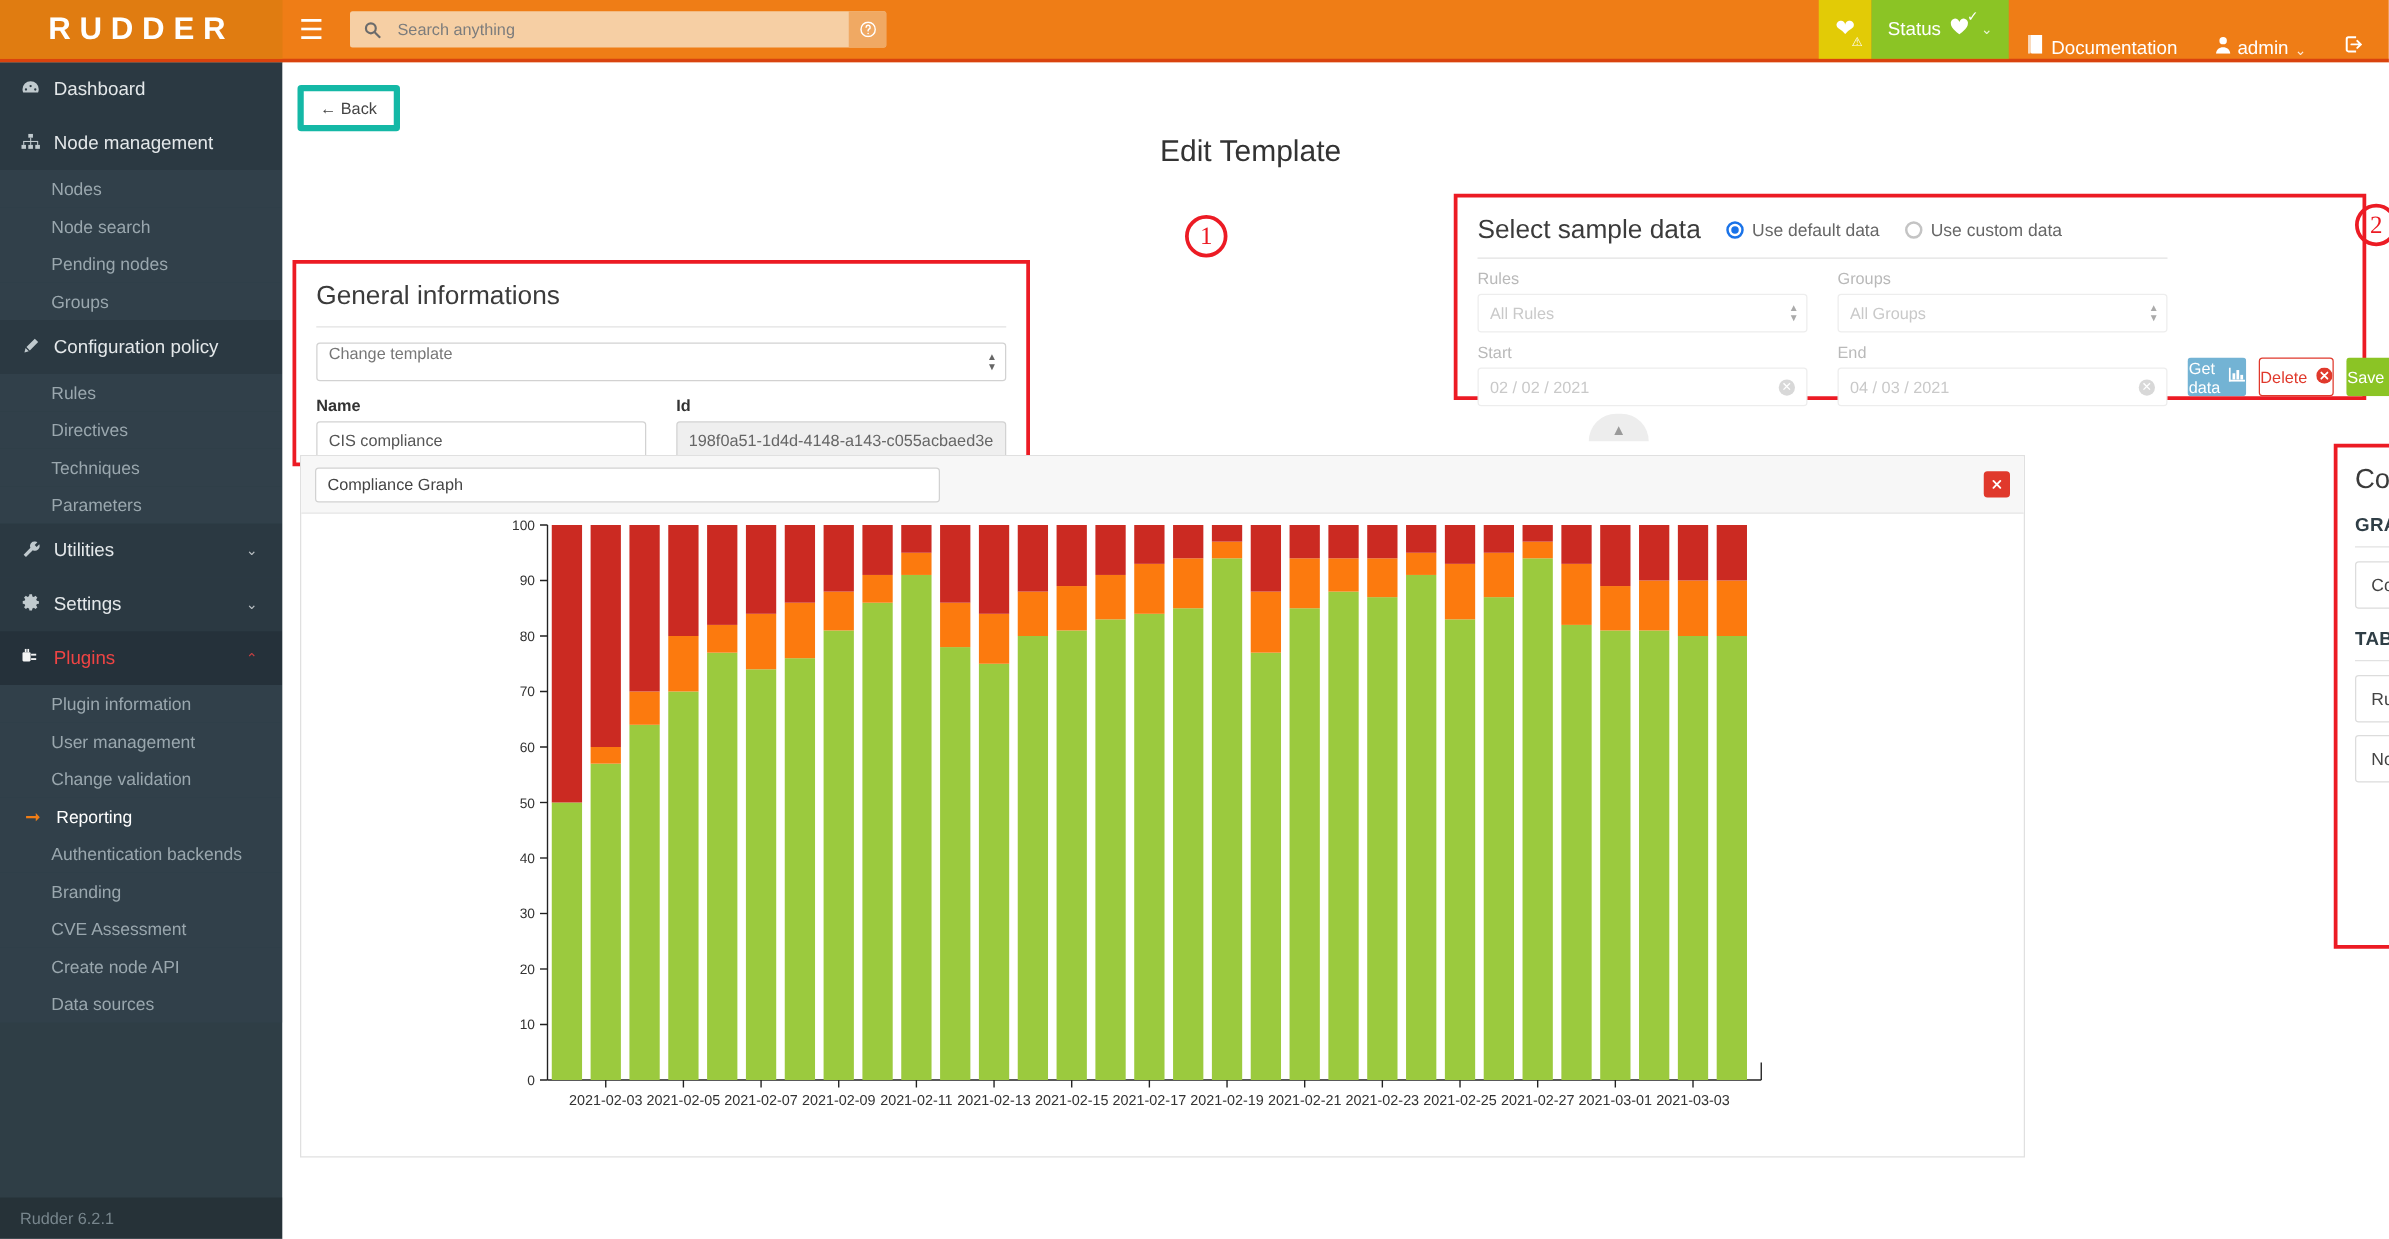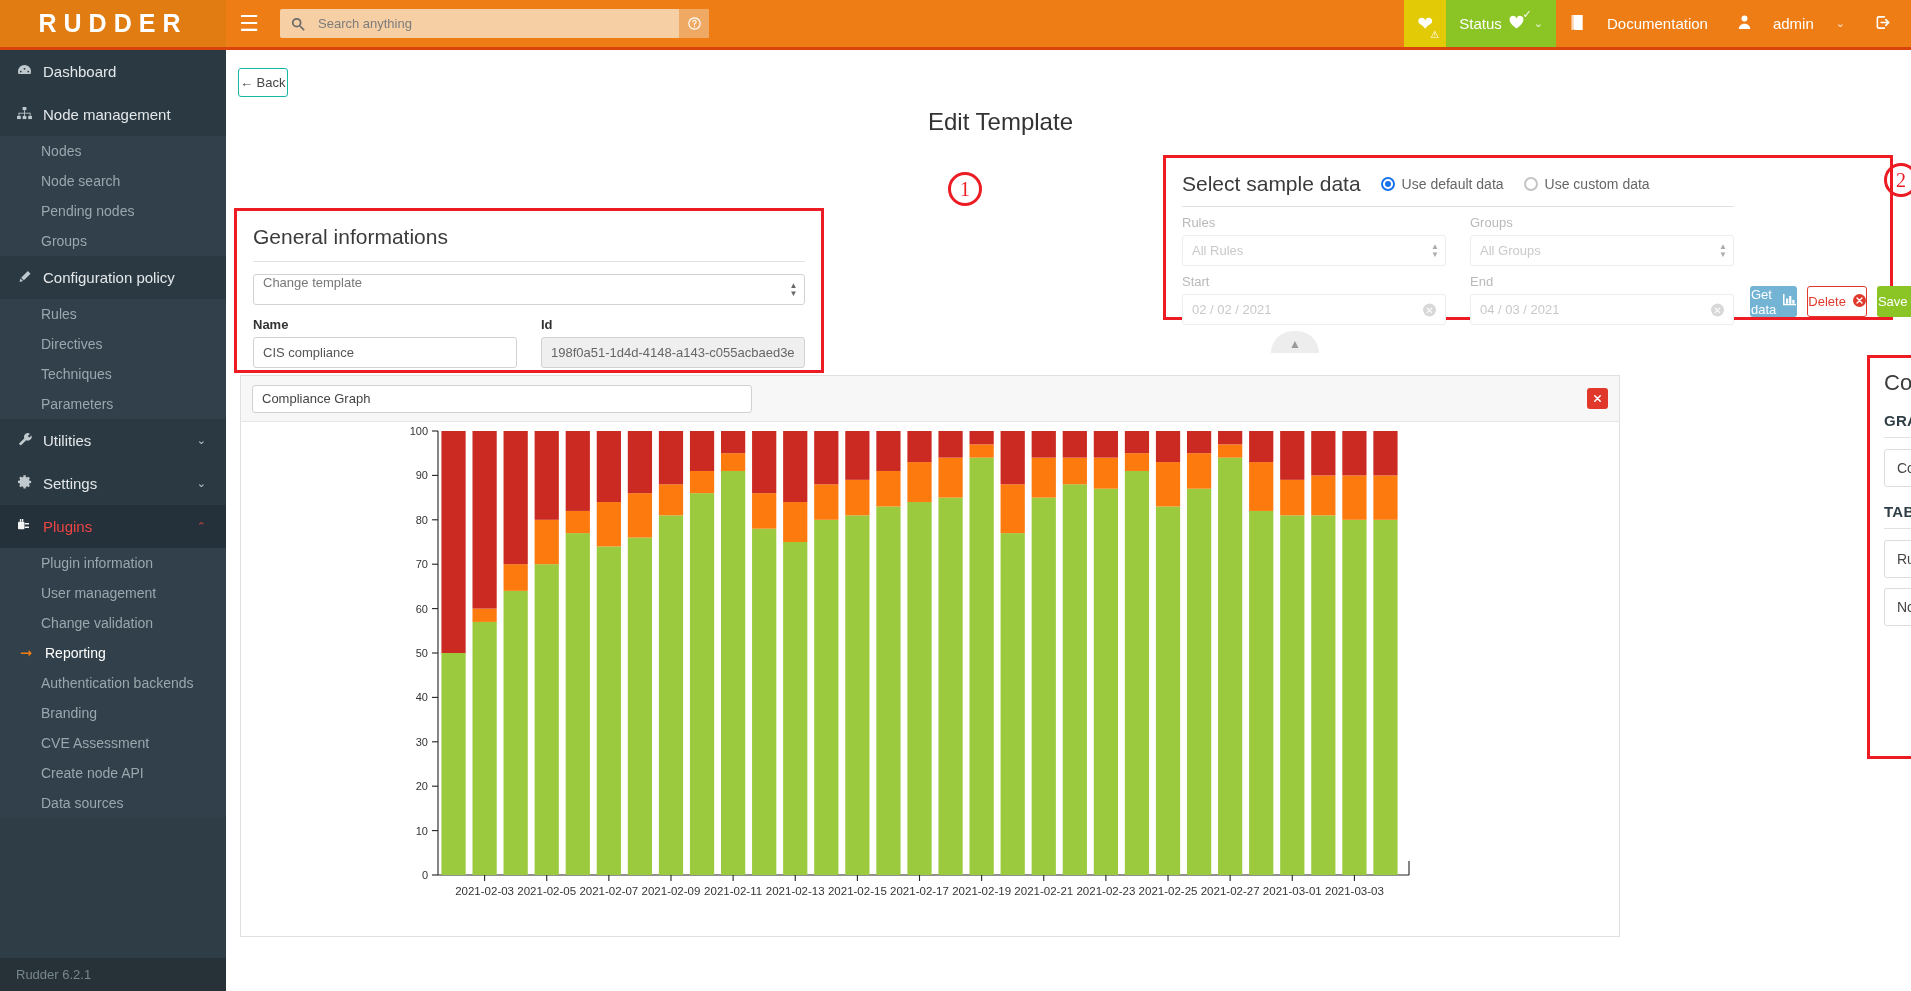--- a/index.html
+++ b/index.html
@@ -59,21 +59,21 @@
     position:absolute; right: 7px; bottom: 7px; color: #fff; font-size: 10px;
   }
   #status {
     background: #8bc425; color: #fff; display:flex; align-items:center;
     gap: 6px; padding: 0 13px; font-size: 15px; cursor: pointer;
   }
   #status .pulse { font-size: 15px; position: relative; }
   #status .pulse .chk { position:absolute; top:-7px; right:-7px; font-size: 11px; }
   #status .caret { font-size: 11px; margin-left: 3px; opacity: .85; }
   .topitem {
-    color:#fff; display:flex; align-items:center; gap:22px;
+    color:#fff; display:flex; align-items:flex-end; gap:5px;
     padding: 0 15px; font-size: 15px; cursor: pointer;
   }
   .topitem .caret { font-size: 11px; opacity:.85; }
   
   #sidebar {
     position: absolute; top: 50px; left: 0; width: 226px; height: 941px;
     background: #2f3e46; overflow: hidden;
   }
   .nav-top {
     display: flex; align-items: center; gap: 10px;
@@ -96,22 +96,22 @@
     background: #263238; color: #78868d; font-size: 13px;
     display: flex; align-items: center; padding-left: 16px;
   }
   
   #main {
     position: absolute; top: 50px; left: 226px; width: 1685px; height: 941px;
     background: #fff;
   }
   #backbtn {
     position: absolute; left: 12px; top: 18px;
-    padding: 6px 1px; font-size: 13px; color: #444;
-    border: 1px solid #14b8a6; border-radius: 3px; background: #fff; cursor: pointer;
+    padding: 6px 13px; font-size: 13px; color: #444;
+    border: 5px solid #14b8a6; border-radius: 3px; background: #fff; cursor: pointer;
   }
   #edittitle {
     position: absolute; left: 702px; top: 58px;
     font-size: 24px; color: #333; font-weight: normal;
   }
   .panel-outline { position: absolute; border: 3px solid #ec1b24; background: #fff; }
   .badge-circle {
     position: absolute; width: 34px; height: 34px; border-radius: 50%;
     border: 3px solid #ec1b24; color: #ec1b24; font-size: 20px;
     display:flex; align-items:center; justify-content:center;
@@ -168,21 +168,21 @@
   .btn {
     width: 100px; height: 31px; border-radius: 3px; font-size: 13px;
     display:flex; align-items:center; justify-content:center; gap: 7px; cursor:pointer;
     border: 1px solid transparent;
   }
   .btn-get { background: #73b3d4; color: #fff; }
   .btn-del { background: #fff; color: #e0392c; border: 1px solid #e0392c; }
   .btn-save { background: #8bc425; color: #fff; }
   
   #chartcard {
-    position: absolute; left: 14px; top: 325px; width: 1380px; height: 562px;
+    position: absolute; left: 14px; top: 314px; width: 1380px; height: 562px;
     border: 1px solid #e0e0e0; background: #fff;
   }
   #chartcard .card-head {
     height: 46px; background: #f7f7f7; border-bottom: 1px solid #e6e6e6;
     display:flex; align-items:center; padding: 0 11px; justify-content: space-between;
   }
   #chartname {
     width: 500px; height: 28px; border: 1px solid #d2d2d2; border-radius: 3px;
     padding: 0 9px; font-size: 13px; color: #444; background: #fff; outline:none;
     font-family: "Liberation Sans", sans-serif;

